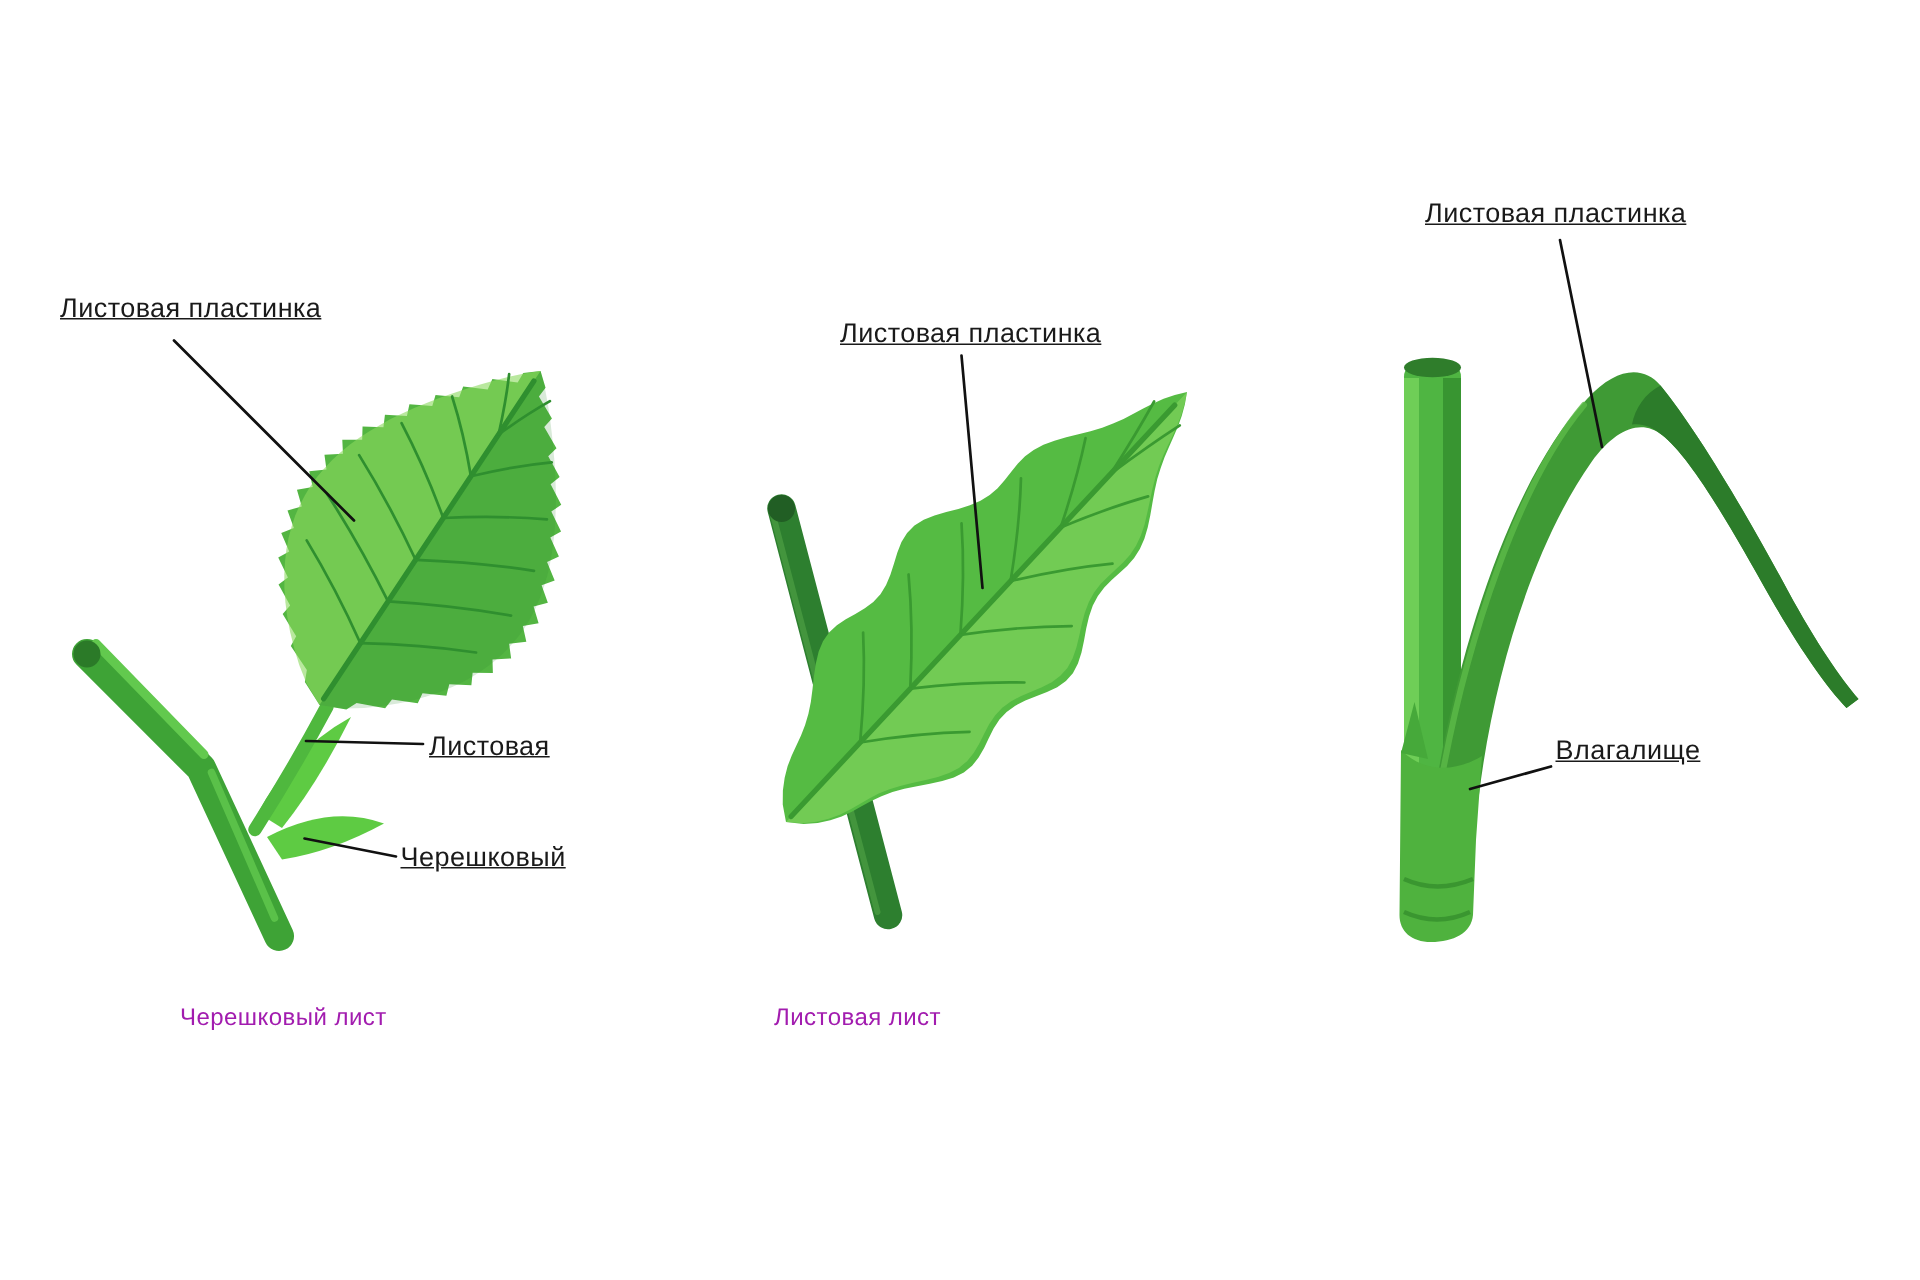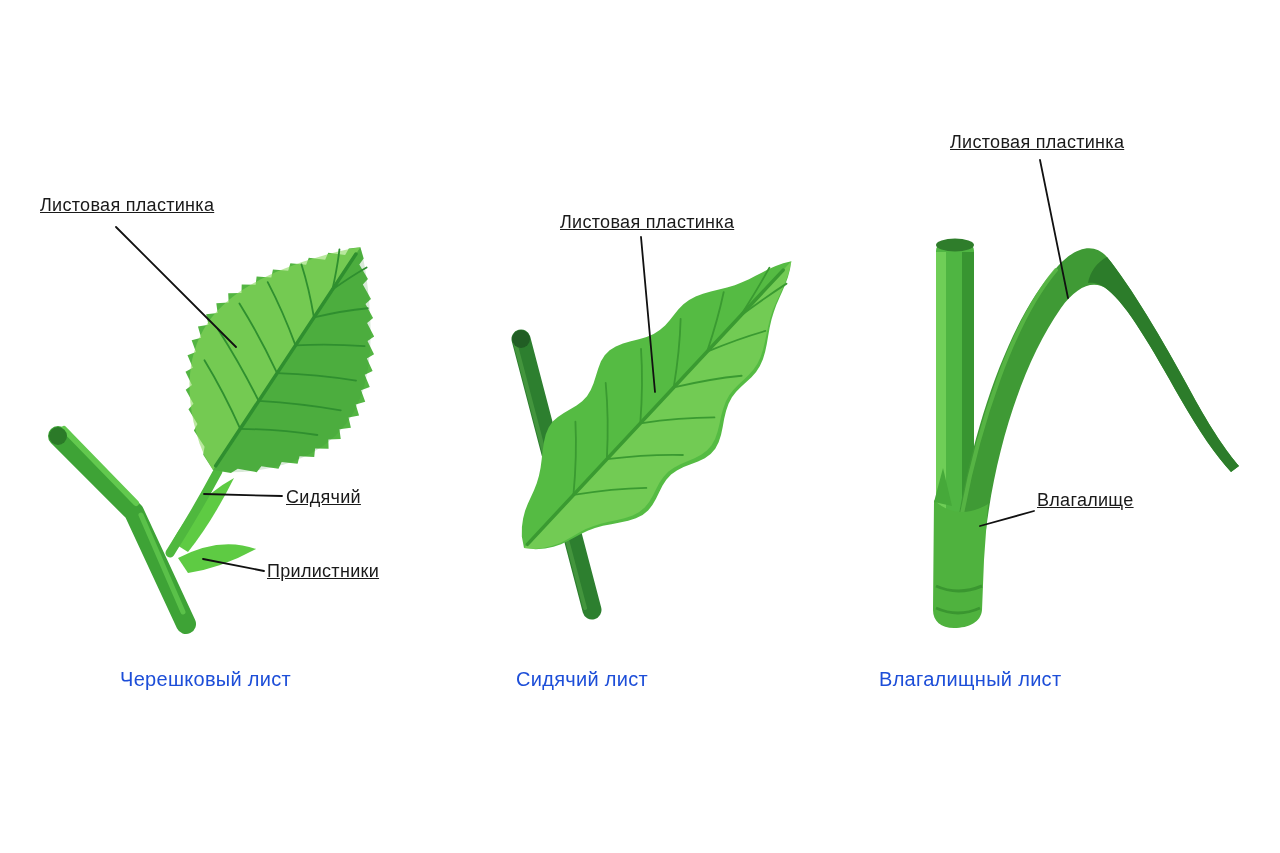--- a/index.html
+++ b/index.html
@@ -15,24 +15,24 @@
     position:absolute;
     font-size:18px;
     line-height:21px;
     letter-spacing:0.3px;
     color:#1a1a1a;
     white-space:nowrap;
     text-decoration:underline;
   }
   .cap{
     position:absolute;
-    font-size:20px;
+    font-size:16px;
     line-height:24px;
     letter-spacing:0.3px;
-    color:#1d4ed8;
+    color:#a21caf;
     white-space:nowrap;
   }
 </style>
 </head>
 <body>
 
 <div class="canvas">
 
   <svg width="1280" height="853" viewBox="0 0 1280 853">
     <g id="fig1">
@@ -101,24 +101,23 @@
         <line x1="116" y1="227" x2="236" y2="347" stroke="#111111" stroke-width="1.8" stroke-linecap="round"></line>
         <line x1="282" y1="496" x2="204" y2="494" stroke="#111111" stroke-width="1.8" stroke-linecap="round"></line>
         <line x1="264" y1="571" x2="203" y2="559" stroke="#111111" stroke-width="1.8" stroke-linecap="round"></line>
         <line x1="641" y1="237" x2="655" y2="392" stroke="#111111" stroke-width="1.8" stroke-linecap="round"></line>
         <line x1="1040" y1="160" x2="1068" y2="298" stroke="#111111" stroke-width="1.8" stroke-linecap="round"></line>
         <line x1="1034" y1="511" x2="980" y2="526" stroke="#111111" stroke-width="1.8" stroke-linecap="round"></line>
       </g>
   </svg>
 
   <div class="lbl" style="left:40px;top:195px">Листовая пластинка</div>
-  <div class="lbl" style="left:286px;top:487px">Сидячий</div>
-  <div class="lbl" style="left:267px;top:561px">Прилистники</div>
+  <div class="lbl" style="left:286px;top:487px">Листовая</div>
+  <div class="lbl" style="left:267px;top:561px">Черешковый</div>
   <div class="cap" style="left:120px;top:667px">Черешковый лист</div>
 
   <div class="lbl" style="left:560px;top:212px">Листовая пластинка</div>
-  <div class="cap" style="left:516px;top:667px">Сидячий лист</div>
+  <div class="cap" style="left:516px;top:667px">Листовая лист</div>
 
   <div class="lbl" style="left:950px;top:132px">Листовая пластинка</div>
   <div class="lbl" style="left:1037px;top:490px">Влагалище</div>
-  <div class="cap" style="left:879px;top:667px">Влагалищный лист</div>
 
 </div>
 
 </body></html>

